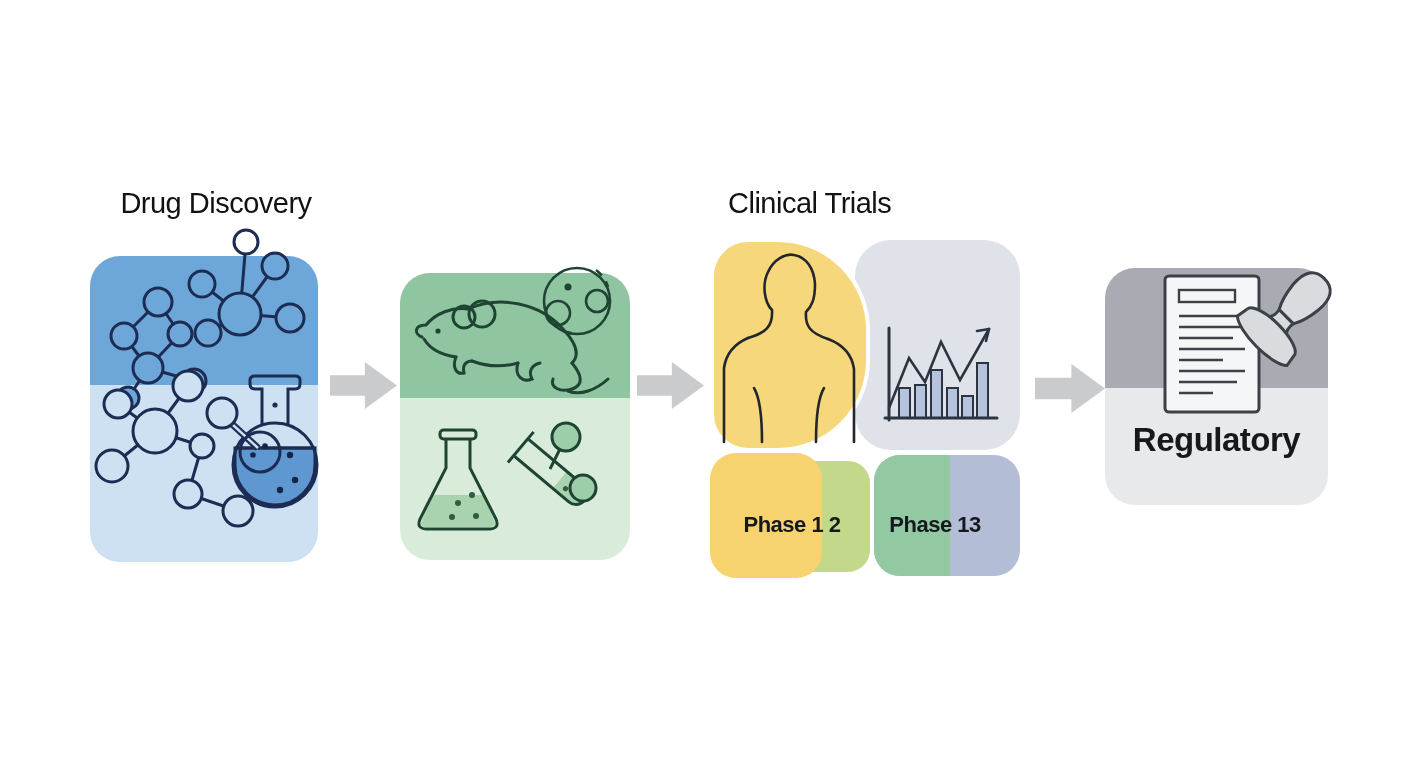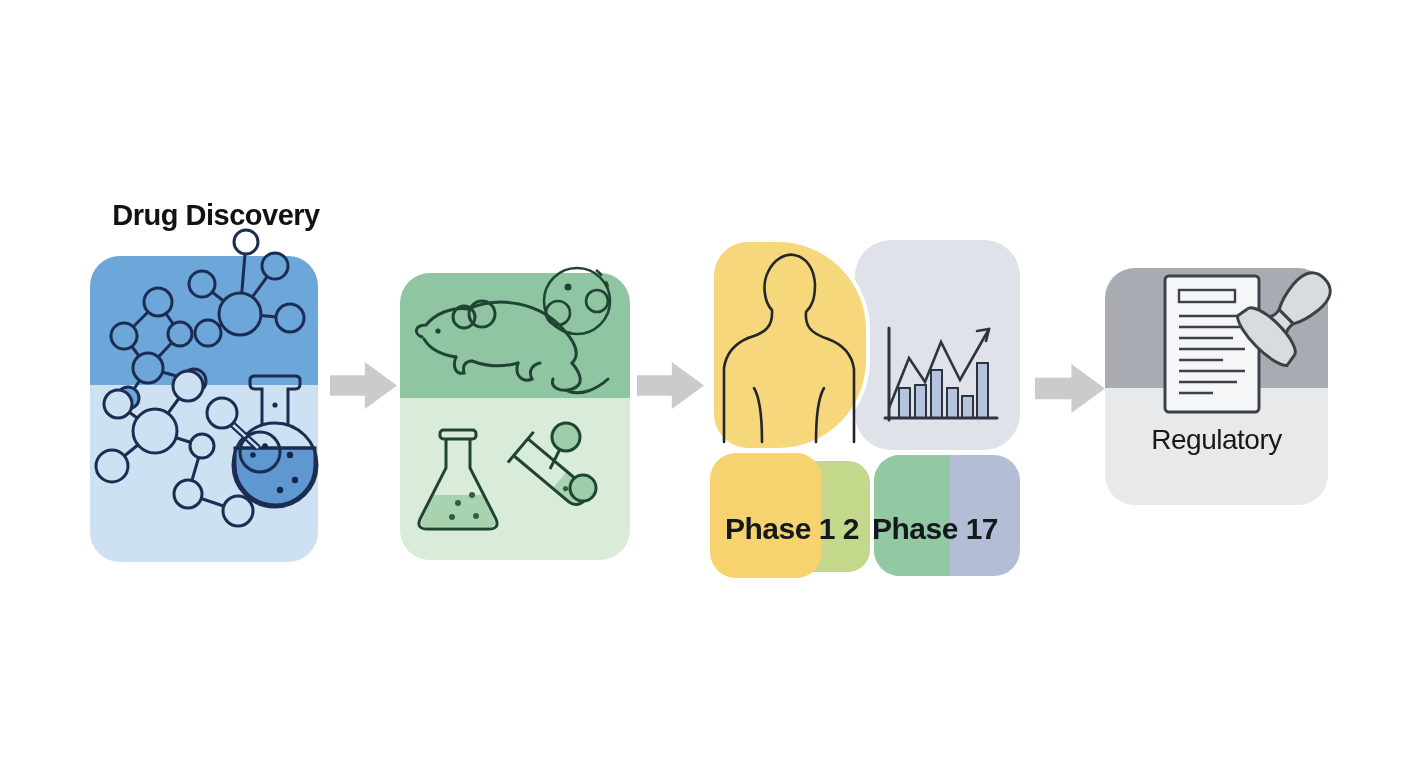--- a/index.html
+++ b/index.html
@@ -1,69 +1,70 @@
 <!DOCTYPE html>
 <html><head>
 <meta charset="utf-8">
 <style>
   html,body{margin:0;padding:0;background:#ffffff;}
   .canvas{
     position:relative;width:1408px;height:768px;background:#ffffff;overflow:hidden;
     font-family:"Liberation Sans", sans-serif;color:#141414;
   }
   .stage-title{
-    position:absolute;font-weight:700;font-size:29px;line-height:31px;
-    letter-spacing:-0.5px;color:#121212;margin-top:12px;
+    position:absolute;font-weight:400;font-size:29px;line-height:31px;
+    letter-spacing:-0.5px;color:#121212;
   }
   .center{text-align:center;}
   .panel{position:absolute;}
   
   .dd-panel{left:90px;top:256px;width:228px;height:306px;border-radius:30px;
     background:linear-gradient(180deg,#6da7d9 0%,#6da7d9 42%,#cde1f3 42%,#cde1f3 100%);}
   
   .pc-panel{left:400px;top:273px;width:230px;height:287px;border-radius:30px;
     background:linear-gradient(180deg,#90c5a2 0%,#90c5a2 43.5%,#d9ecd9 43.5%,#d9ecd9 100%);}
   
   .ct-gray{left:855px;top:240px;width:165px;height:210px;border-radius:36px;background:#dfe2e9;z-index:1;}
   .ct-yellow{left:710px;top:238px;width:160px;height:214px;background:#f6d77b;z-index:2;
     border:4px solid #ffffff;box-sizing:border-box;border-radius:38px 92px 92px 38px;}
   .ph{position:absolute;box-sizing:border-box;}
   .ph-bluegray{left:874px;top:455px;width:146px;height:121px;border-radius:26px;background:#b3bdd5;z-index:1;}
   .ph-green{left:874px;top:455px;width:76px;height:121px;border-radius:26px 0 0 26px;background:#92c8a2;z-index:2;}
   .ph-yg{left:744px;top:457px;width:130px;height:119px;border-radius:26px;background:#c4d88c;border:4px solid #ffffff;z-index:3;}
   .ph-yellow{left:710px;top:453px;width:112px;height:125px;border-radius:26px;background:#f6d36f;z-index:4;}
   .phase-label{
-    position:absolute;z-index:10;font-weight:700;font-size:30px;letter-spacing:-0.5px;color:#15181c;
+    position:absolute;z-index:10;font-weight:700;font-size:22px;letter-spacing:-0.5px;color:#15181c;
     text-align:center;
   }
   
   .ra-panel{left:1105px;top:268px;width:223px;height:237px;border-radius:30px;
     background:linear-gradient(180deg,#a8acb2 0%,#a8acb2 50.6%,#e7e9ea 50.6%,#e7e9ea 100%);}
   .ra-label{
-    position:absolute;left:0;right:0;top:155px;text-align:center;font-weight:400;
-    font-size:28px;line-height:33px;letter-spacing:-0.5px;color:#17181a;
+    position:absolute;left:0;right:0;top:155px;text-align:center;font-weight:700;
+    font-size:33px;line-height:33px;letter-spacing:-0.5px;color:#17181a;
   }
   .arrow{
     position:absolute;background:#c9cbcd;
     clip-path:polygon(0% 28%,52% 28%,52% 0%,100% 50%,52% 100%,52% 72%,0% 72%);
   }
   .a1{left:330px;top:362px;width:67px;height:47px;}
   .a2{left:637px;top:362px;width:67px;height:47px;}
   .a3{left:1035px;top:364px;width:70px;height:49px;}
   svg{display:block;}
   .art{position:absolute;left:0;top:0;overflow:visible;}
 </style>
 </head>
 <body>
 
 <div class="canvas">
 
   <div class="stage-title center" style="left:96px;top:188px;width:240px;">Drug Discovery</div>
 
 
+  <div class="stage-title" style="left:728px;top:188px;">Clinical Trials</div>
 
   <div class="panel dd-panel">
     <svg class="art" width="228" height="306" viewBox="0 0 228 306">
 
       <g stroke="#1c2c52" stroke-width="3" fill="none">
         <line x1="150" y1="58" x2="112" y2="28"></line>
         <line x1="150" y1="58" x2="185" y2="10"></line>
         <line x1="150" y1="58" x2="200" y2="62"></line>
         <line x1="150" y1="58" x2="118" y2="77"></line>
         <line x1="150" y1="58" x2="156" y2="-14"></line>
@@ -212,21 +213,21 @@
       </g>
     </svg>
   </div>
 
   <div class="ph ph-bluegray"></div>
   <div class="ph ph-green"></div>
   <div class="ph ph-yg"></div>
   <div class="ph ph-yellow"></div>
 
   <div class="phase-label" style="left:712px;top:512px;width:160px;">Phase 1 2</div>
-  <div class="phase-label" style="left:862px;top:512px;width:146px;">Phase 17</div>
+  <div class="phase-label" style="left:862px;top:512px;width:146px;">Phase 13</div>
 
   <div class="arrow a3"></div>
 
   <div class="panel ra-panel">
     <svg class="art" width="223" height="155" viewBox="0 0 223 155">
 
       <g stroke="#3c4148" fill="none">
         <rect x="60" y="8" width="94" height="136" rx="4" fill="#f5f6f7" stroke-width="3"></rect>
         <rect x="74" y="22" width="56" height="12" stroke-width="2.4"></rect>
         <g stroke-width="2.4">

